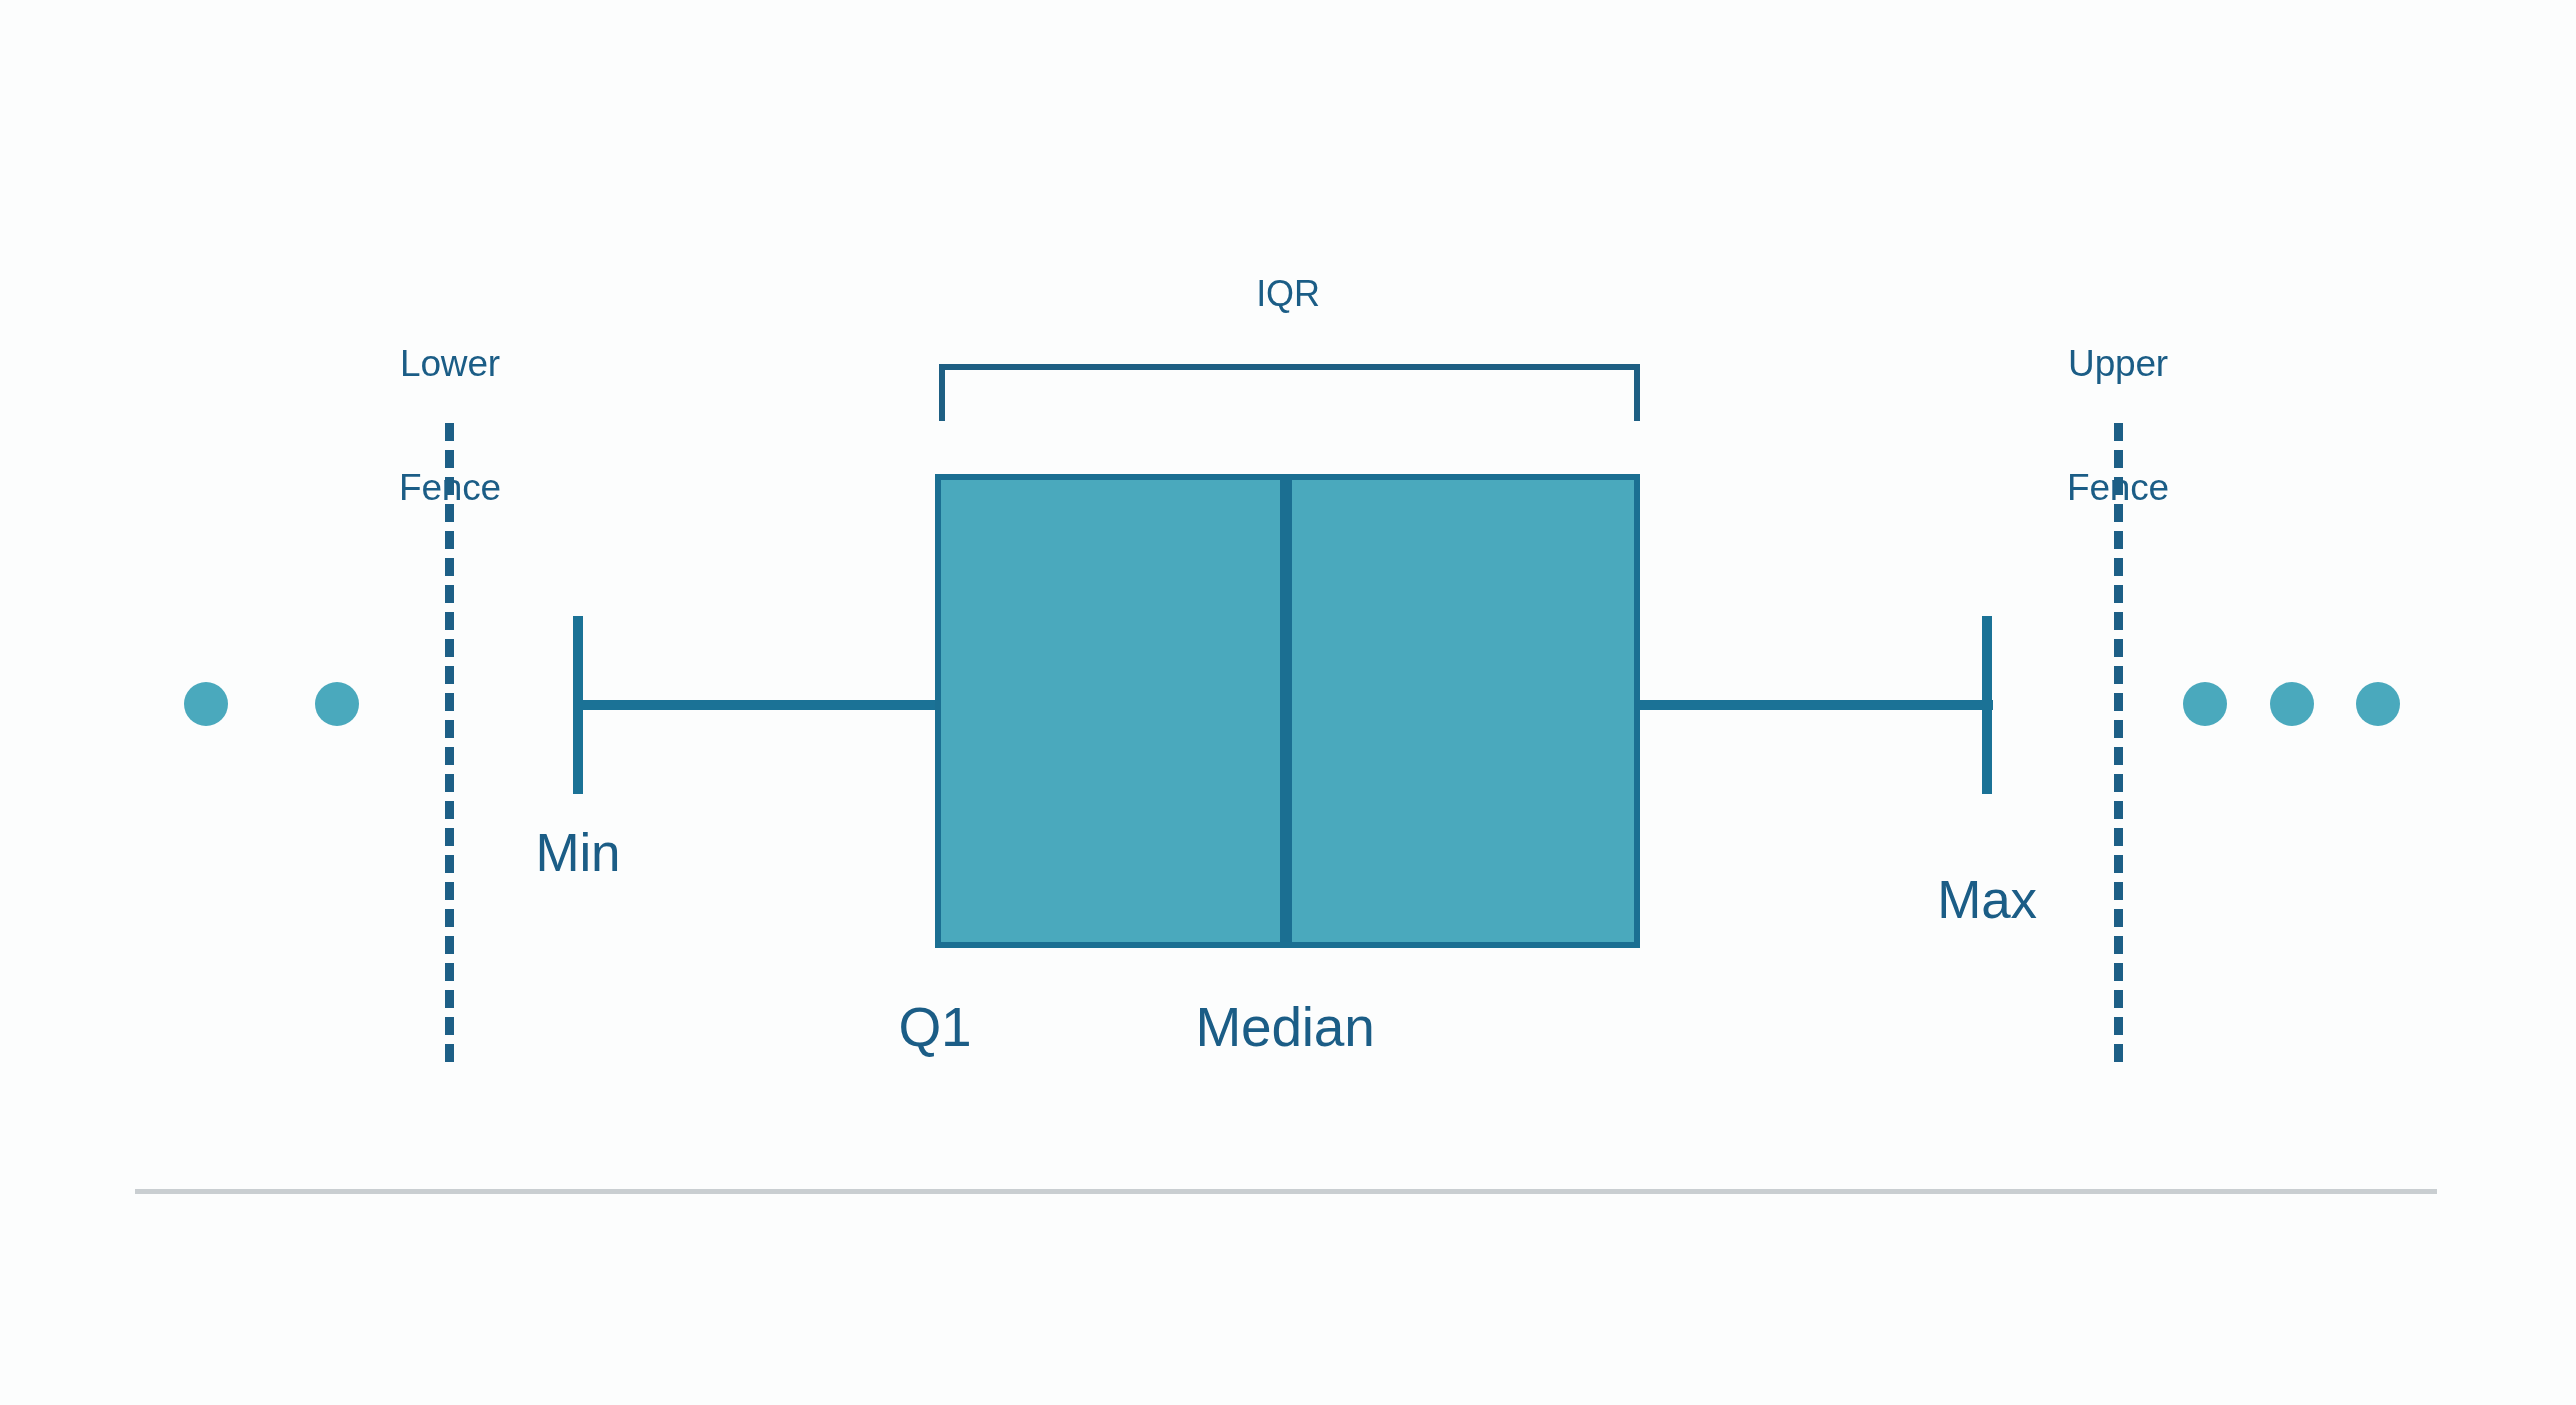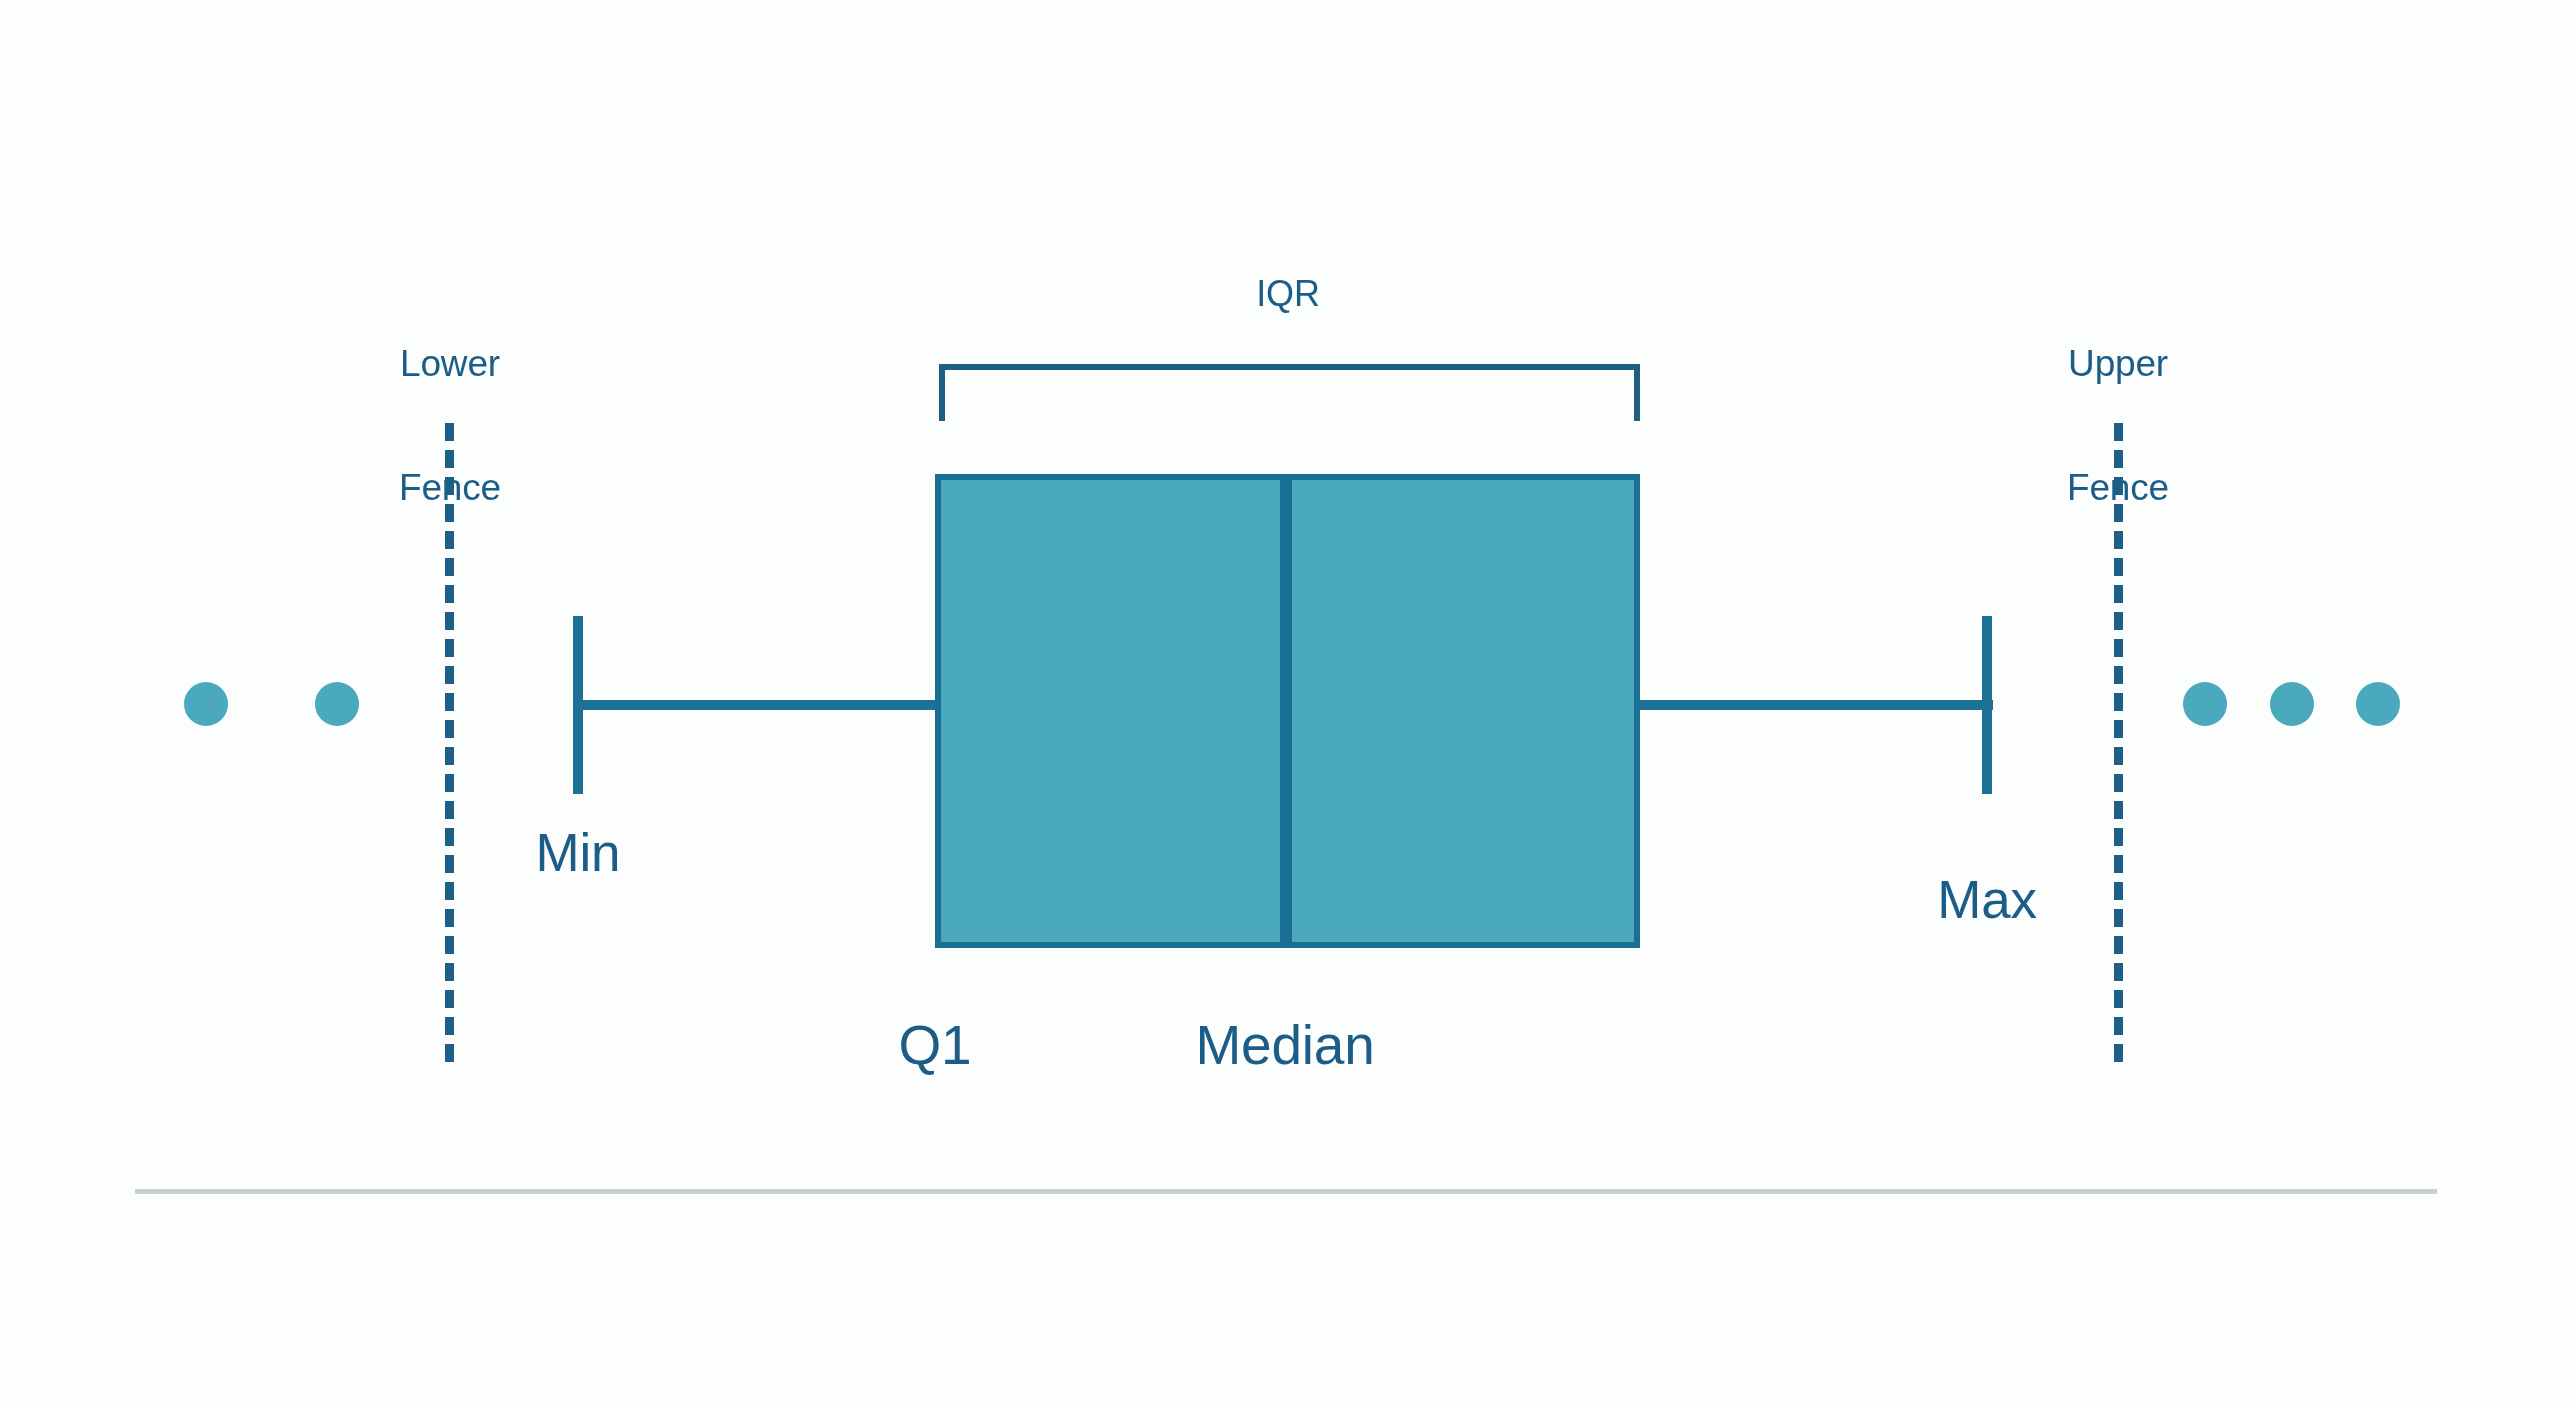--- a/index.html
+++ b/index.html
@@ -38,21 +38,20 @@
   }
   .lbl-minmax {
     font-size: 53px;
     text-align: center;
     color: #1b5d86;
   }
   .lbl-quartile {
     font-size: 55px;
     text-align: center;
     color: #1b5d86;
-    margin-top: 18px;
   }
 
   
   .boxplot-box {
     position: absolute;
     box-sizing: border-box;
     background: #4aa9bd;
     border: 6.4px solid #1b6f92;
   }
   .median-line {

